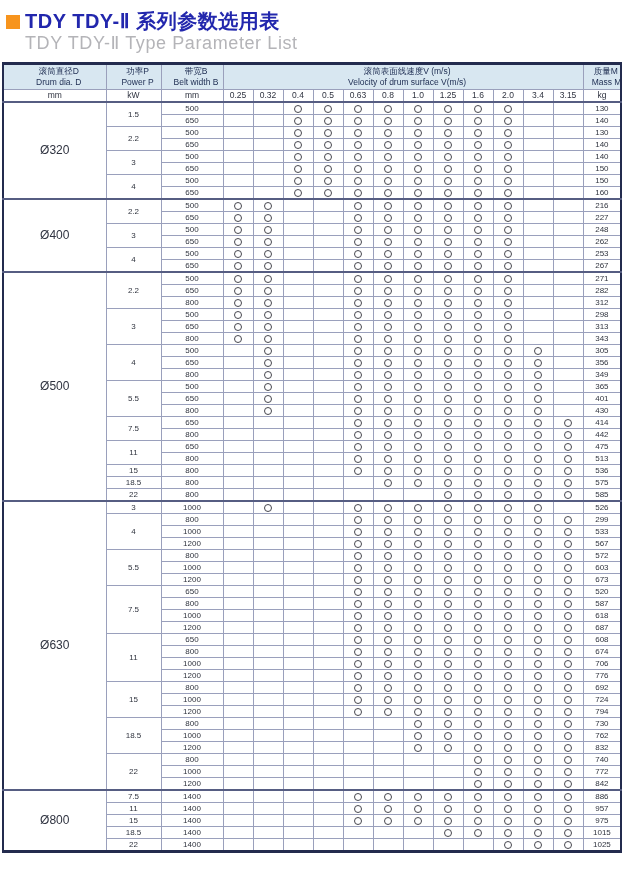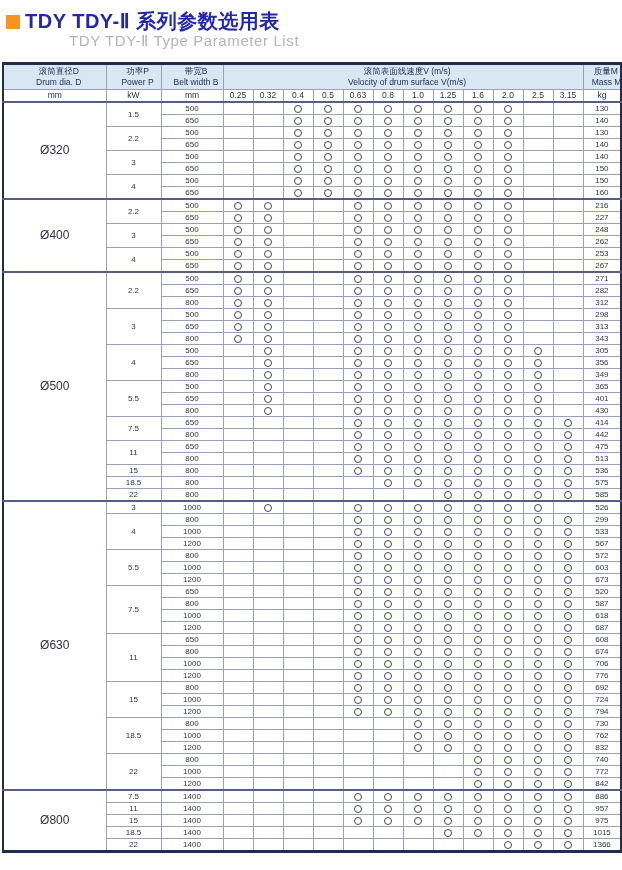--- a/index.html
+++ b/index.html
@@ -8,21 +8,21 @@
     background: #ffffff;
     font-family: "Liberation Sans", sans-serif;
     -webkit-font-smoothing: antialiased;
   }
   .page { position: relative; width: 622px; height: 870px; overflow: hidden; }
 
   
   .title-row { position: absolute; left: 6px; top: 10px; display: flex; align-items: flex-start; }
   .accent-sq { width: 14px; height: 14px; background: #f7941d; margin-top: 5px; margin-right: 5px; flex: 0 0 auto; }
   .title-cn { font-size: 20px; font-weight: bold; color: #2227ad; letter-spacing: 0.5px; line-height: 22px; }
-  .title-en { position: absolute; left: 25px; top: 32px; font-size: 15px; color: #b4b4b8; letter-spacing: 0.6px; margin-left: 44px; }
+  .title-en { position: absolute; left: 25px; top: 32px; font-size: 18px; color: #b4b4b8; letter-spacing: 0.6px; }
 
   
   table.param {
     position: absolute; left: 2px; top: 62px;
     width: 618px;
     border-collapse: collapse;
     table-layout: fixed;
     border: 2px solid #232b4e;
     border-top-width: 3px;
     border-bottom-width: 3px;
@@ -111,21 +111,21 @@
         <td>0.25</td>
         <td>0.32</td>
         <td>0.4</td>
         <td>0.5</td>
         <td>0.63</td>
         <td>0.8</td>
         <td>1.0</td>
         <td>1.25</td>
         <td>1.6</td>
         <td>2.0</td>
-        <td>2.5</td>
+        <td>3.4</td>
         <td>3.15</td>
         <td>kg</td>
       </tr>
     </thead>
     <tbody>
         <tr class="sec-start">
           <td rowspan="8" class="drum-cell">Ø320</td>
           <td rowspan="2">1.5</td>
           <td>500</td>
           <td></td>
@@ -1141,18 +1141,18 @@
           <td></td>
           <td></td>
           <td></td>
           <td></td>
           <td></td>
           <td></td>
           <td></td>
           <td><span class="circle-mark"></span></td>
           <td><span class="circle-mark"></span></td>
           <td><span class="circle-mark"></span></td>
-          <td>1366</td>
+          <td>1025</td>
         </tr>
       </tbody>
   </table>
 
 </div>
 
 </body></html>

